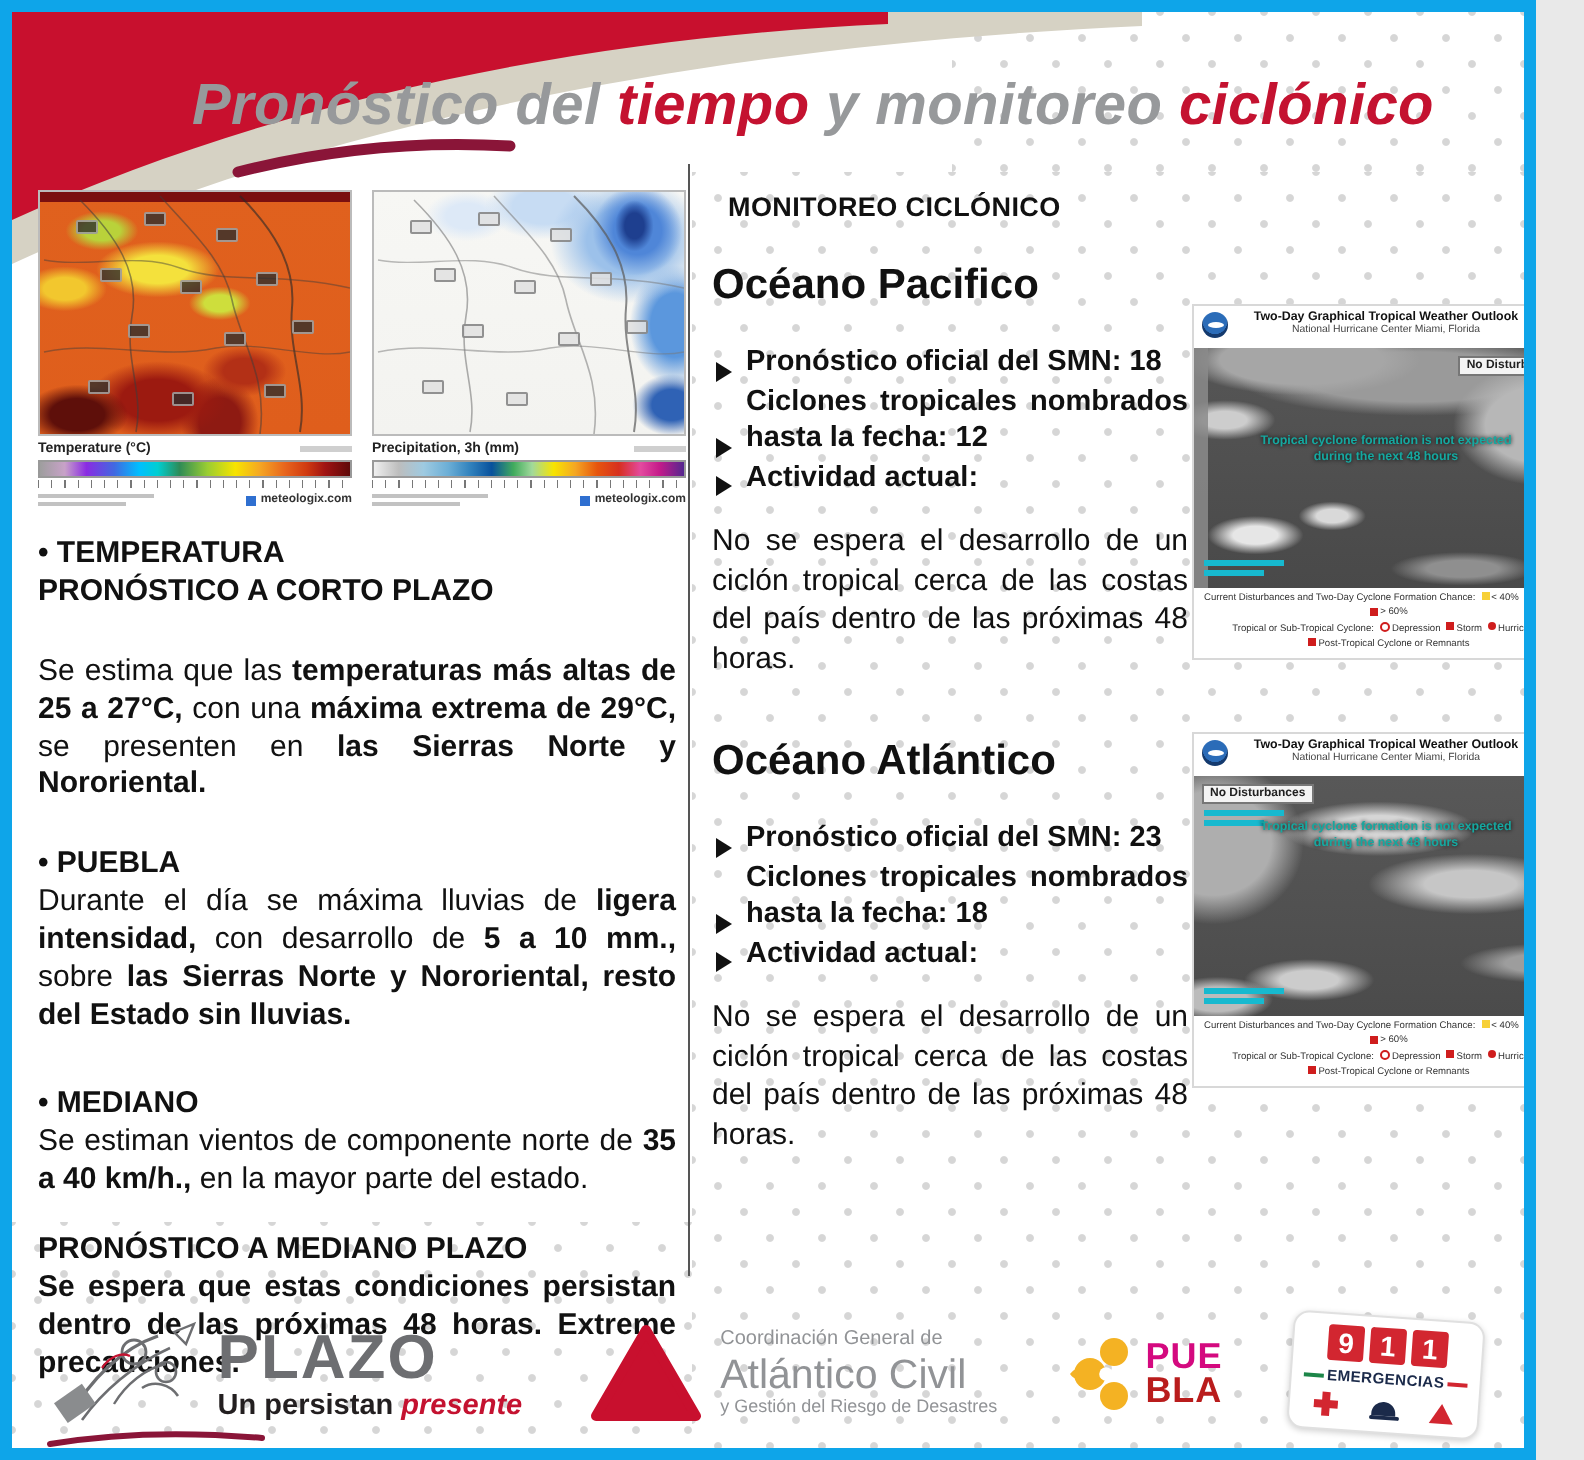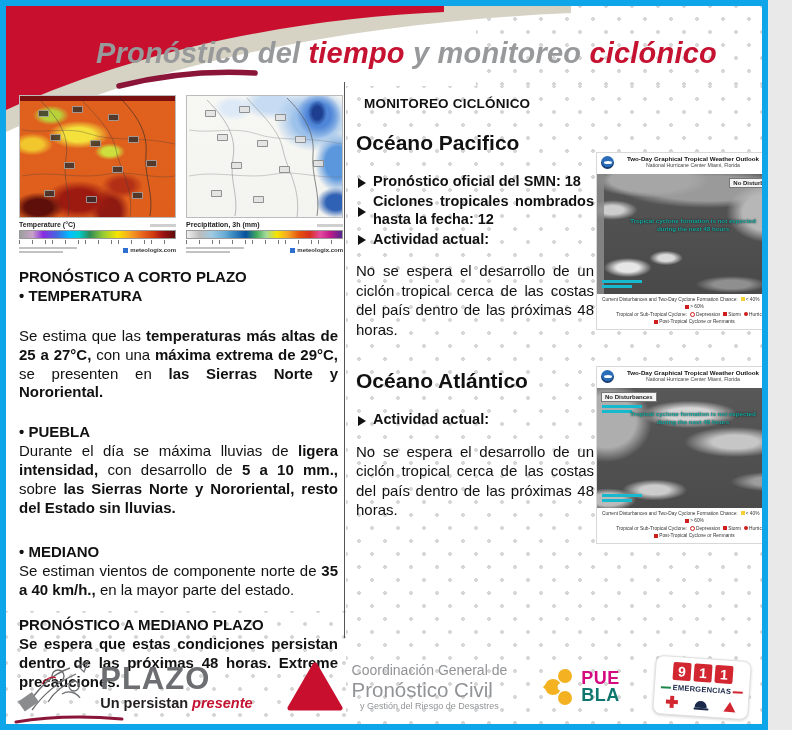--- a/index.html
+++ b/index.html
@@ -88,21 +88,21 @@
   .left-col{position:absolute;left:13px;top:262px;width:319px;z-index:2;font-size:15px;line-height:1.26;}
   .sec-h{font-size:15px;font-weight:800;margin:0;}
   .left-col p{margin:0;text-align:justify;}
   .sp-lg{height:21px;} .sp-md{height:17px;} .sp-sm{height:4px;}
   b{font-weight:800;}
   
   .right-col{position:absolute;left:350px;top:90px;width:238px;z-index:2;}
   .cy-head{font-size:13.5px;font-weight:800;margin:0 0 0 8px;letter-spacing:.2px;}
   .ocean-title{font-size:21px;font-weight:800;margin:0;}
   .bullets{margin:0;padding:0;list-style:none;}
-  .bullets li{display:flex;align-items:center;margin-bottom:1px;}
+  .bullets li{display:flex;align-items:flex-end;margin-bottom:1px;}
   .arrow-ic{width:0;height:0;border-left:8px solid #111;border-top:5px solid rgba(0,0,0,0);border-bottom:5px solid rgba(0,0,0,0);margin:3px 7px 0 2px;flex:none;}
   .bullet-text{font-size:14.5px;font-weight:800;line-height:1.28;text-align:justify;}
   .cy-par{font-size:15px;line-height:1.3;text-align:justify;margin:0;}
   
   .sat-card{position:absolute;z-index:2;width:192px;background:#fff;box-shadow:0 0 0 1px #d8d8d8;}
   .sat-card.pacific{left:591px;top:147px;}
   .sat-card.atlantic{left:591px;top:361px;}
   .sat-head{position:relative;height:21px;background:#fff;text-align:center;padding-top:2px;box-sizing:border-box;}
   .sat-title{font-size:6.2px;font-weight:800;color:#111;}
   .sat-sub{font-size:5.2px;color:#444;}
@@ -153,26 +153,26 @@
   .lg-circ{display:inline-block;width:3px;height:3px;border:1px solid #cf1d1d;border-radius:50%;vertical-align:middle;margin:0 1px 1px 3px;}
   .lg-dot{display:inline-block;width:4px;height:4px;background:#cf1d1d;border-radius:50%;vertical-align:middle;margin:0 1px 1px 3px;}
   
   .footer{position:absolute;left:0;right:0;top:642px;height:78px;z-index:2;display:flex;align-items:center;justify-content:center;gap:34px;}
   .gov{position:relative;display:flex;align-items:center;gap:8px;}
   .gov-name{font-size:31px;font-weight:800;color:#6d6e71;letter-spacing:1px;line-height:1;}
   .gov-tag{font-size:14.5px;font-weight:800;color:#231f20;line-height:1;margin-top:2px;}
   .gov-tag .pres{color:#c41230;font-style:italic;}
   .gov-swoosh{position:absolute;left:-4px;bottom:-8px;}
   .civil{display:flex;align-items:center;gap:9px;color:#919396;}
-  .civil-l1{font-size:14px;line-height:1.25;}
+  .civil-l1{font-size:10px;line-height:1.25;}
   .civil-l2{font-size:20.5px;line-height:1.05;}
   .civil-l3{font-size:9px;line-height:1.25;text-align:center;}
   .pbadge{display:flex;align-items:center;gap:4px;}
   .pbadge-txt{font-weight:800;font-size:18px;line-height:.95;letter-spacing:.5px;}
-  .pbadge-top{color:#d4097f;} .pbadge-bot{color:#0f766e;}
+  .pbadge-top{color:#d4097f;} .pbadge-bot{color:#b91c1c;}
   .e911{
     width:82px;background:#fff;border-radius:8px;border:1px solid #e0e0e0;
     box-shadow:0 1px 3px rgba(0,0,0,.18);padding:5px 6px 6px;transform:rotate(4deg);
   }
   .e911-digits{display:flex;justify-content:center;gap:3px;}
   .e911-digit{width:18px;height:18px;background:#d22630;border-radius:2px;color:#fff;font-size:14px;font-weight:800;display:flex;align-items:center;justify-content:center;}
   .e911-label-row{display:flex;align-items:center;justify-content:center;gap:2px;margin-top:3px;}
   .dash{width:11px;height:2px;} .dash.g{background:#1d8649;} .dash.r{background:#d22630;}
   .e911-label{font-size:7.6px;font-weight:800;color:#1b2a4a;letter-spacing:.2px;}
   .e911-icons{display:flex;align-items:flex-end;justify-content:space-between;margin-top:4px;padding:0 6px;}
@@ -282,22 +282,22 @@
           <i></i>
         </span>
       <span class="credit">
         <span class="sq"></span>
         <span>meteologix.com</span>
       </span>
     </div>
   </div>
 
   <div class="left-col">
+    <h3 class="sec-h">• TEMPERATURA</h3>
     <h3 class="sec-h">PRONÓSTICO A CORTO PLAZO</h3>
-    <h3 class="sec-h">• TEMPERATURA</h3>
     <div class="sp-lg"></div>
     <p><span>Se estima que las </span><b>temperaturas más altas de 25 a 27°C,</b><span> con una </span><b>máxima extrema de 29°C,</b><span> se presenten en </span><b>las Sierras Norte y Nororiental.</b></p>
     <div class="sp-lg"></div>
     <h3 class="sec-h">• PUEBLA</h3>
     <p><span>Durante el día se máxima lluvias de </span><b>ligera intensidad,</b><span> con desarrollo de </span><b>5 a 10 mm.,</b><span> sobre </span><b>las Sierras Norte y Nororiental, resto del Estado sin lluvias.</b></p>
     <div class="sp-lg"></div>
     <div class="sp-sm"></div>
     <h3 class="sec-h">• MEDIANO</h3>
     <p><span>Se estiman vientos de componente norte de </span><b>35 a 40 km/h.,</b><span> en la mayor parte del estado.</span></p>
     <div class="sp-md"></div>
@@ -325,20 +325,28 @@
         </li>
     </ul>
     <div style="height:12px;"></div>
     <p class="cy-par">No se espera el desarrollo de un ciclón tropical cerca de las costas del país dentro de las próximas 48 horas.</p>
     <div style="height:30px;"></div>
     <h4 class="ocean-title">Océano Atlántico</h4>
     <div style="height:17px;"></div>
     <ul class="bullets">
       <li>
           <span class="arrow-ic"></span>
+          <span class="bullet-text">Pronóstico oficial del SMN: 23</span>
+        </li>
+      <li>
+          <span class="arrow-ic"></span>
+          <span class="bullet-text">Ciclones tropicales nombrados hasta la fecha: 18</span>
+        </li>
+      <li>
+          <span class="arrow-ic"></span>
           <span class="bullet-text">Actividad actual:</span>
         </li>
     </ul>
     <div style="height:12px;"></div>
     <p class="cy-par">No se espera el desarrollo de un ciclón tropical cerca de las costas del país dentro de las próximas 48 horas.</p>
   </div>
 
   <div class="sat-card pacific">
     <div class="sat-head">
       <span class="logo-ic noaa"></span>
@@ -416,21 +424,21 @@
         <path d="M2,8 Q50,0 108,5" stroke="#8a1538" stroke-width="3" fill="none" stroke-linecap="round"></path>
       </svg>
     </div>
 
     <div class="civil">
       <svg width="56" height="50" viewBox="0 0 56 50">
         <polygon points="28,3 53,46 3,46" fill="#c8102e" stroke="#c8102e" stroke-width="5" stroke-linejoin="round"></polygon>
       </svg>
       <div>
         <div class="civil-l1">Coordinación General de</div>
-        <div class="civil-l2">Pronóstico Civil</div>
+        <div class="civil-l2">Atlántico Civil</div>
         <div class="civil-l3">y Gestión del Riesgo de Desastres</div>
       </div>
     </div>
 
     <div class="pbadge">
       <svg width="36" height="40" viewBox="0 0 36 40">
         <circle cx="24" cy="9" r="7" fill="#f4b223"></circle>
         <circle cx="24" cy="31" r="7" fill="#f4b223"></circle>
         <circle cx="12" cy="20" r="8" fill="#f4b223"></circle>
         <path d="M2,20 C8,12 8,28 2,20 Z" fill="#f4b223"></path>

